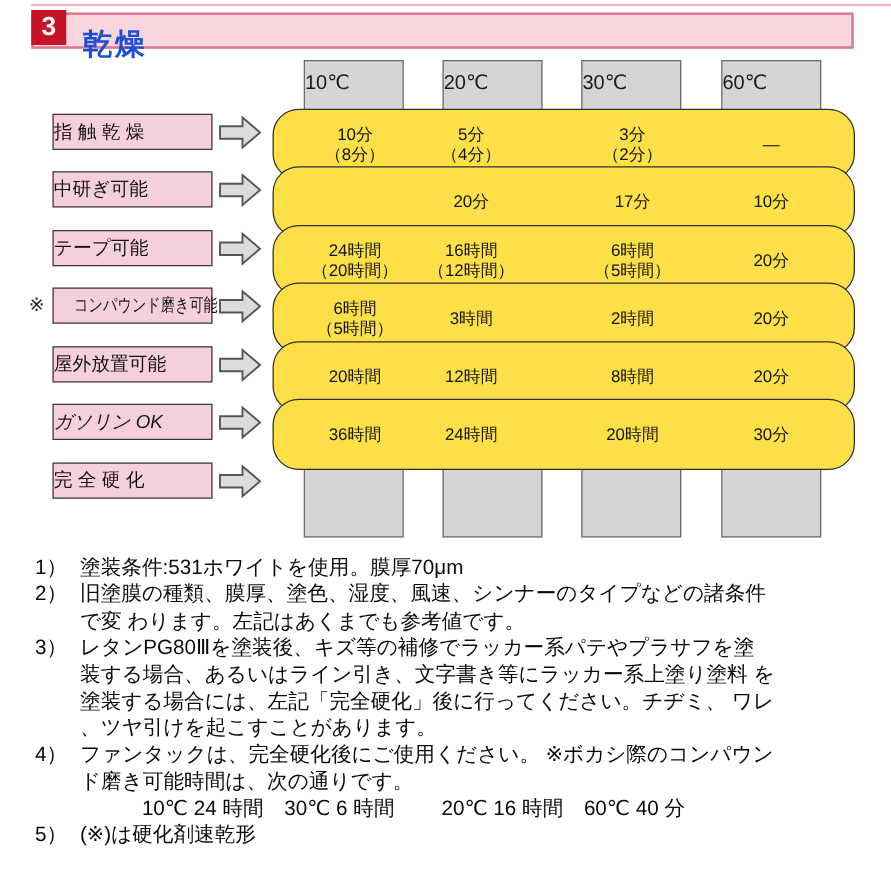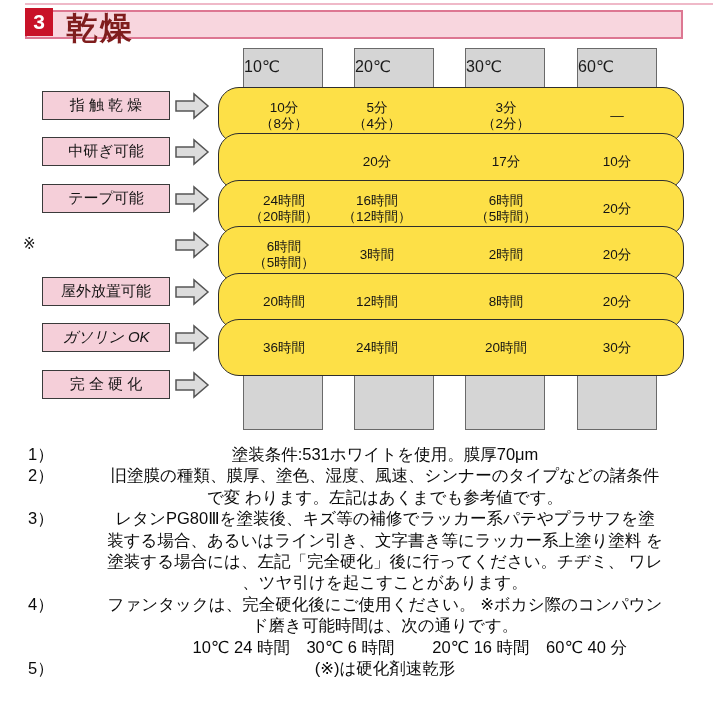--- a/index.html
+++ b/index.html
@@ -7,53 +7,53 @@
     position:relative;width:713px;height:713px;background:#ffffff;
     font-family:"Liberation Sans","DejaVu Sans",sans-serif;color:#111;
     overflow:hidden;
   }
   
   .top-line{position:absolute;left:25px;top:3px;width:688px;height:2px;background:#efb9c8;}
   .banner{position:absolute;left:25px;top:10px;width:654px;height:25px;
     background:#f8d6de;border:2px solid #dd7792;}
   .secnum{position:absolute;left:25px;top:8px;width:28px;height:28px;background:#c81228;
     color:#fff;font-weight:bold;font-size:21px;text-align:center;line-height:28px;z-index:3;}
-  .sectitle{position:absolute;left:66px;top:7px;font-size:32px;font-weight:bold;
-    letter-spacing:2px;z-index:3;color:#7f1d1d;}
+  .sectitle{position:absolute;left:66px;top:19px;font-size:24px;font-weight:bold;
+    letter-spacing:2px;z-index:3;color:#1d4ed8;}
   
   .strip{position:absolute;top:48px;height:382px;width:80px;background:#d5d5d5;
     border:1px solid #6a6a6a;box-sizing:border-box;z-index:1;}
   .strip .temp{width:100%;height:36px;line-height:36px;text-align:left;
     font-size:16px;color:#1a1a1a;}
   .s1{left:243px;} .s2{left:354px;} .s3{left:465px;} .s4{left:577px;}
   .pill{position:absolute;left:218px;width:466px;height:57px;background:#fde047;
     border:1.6px solid #2e2e2e;border-radius:21px;box-sizing:border-box;z-index:2;}
   .cell{position:absolute;top:50%;transform:translateY(-50%);width:110px;text-align:center;
     font-size:13.5px;line-height:1.2;white-space:pre-line;color:#141414;}
   .c1{left:10px;} .c2{left:103px;} .c3{left:232px;} .c4{left:343px;}
   .rowlabel{position:absolute;left:42px;width:128px;height:29px;background:#f5cfd9;
     border:1.2px solid #3a3a3a;box-sizing:border-box;z-index:2;
-    display:flex;align-items:center;justify-content:center;font-size:15px;color:#141414;}
+    display:flex;align-items:center;justify-content:flex-start;font-size:15px;color:#141414;}
   .rowlabel .condensed{transform:scaleX(0.78);white-space:nowrap;font-size:14.5px;}
   .arrow{position:absolute;left:174px;width:36px;height:28px;z-index:2;}
   .mark{position:absolute;left:23px;font-size:15px;color:#222;z-index:2;}
   
   .r1p{top:87px;}   .r1l{top:91px;}   .r1a{top:92px;}
   .r2p{top:133px;}  .r2l{top:137px;}  .r2a{top:138px;}
   .r3p{top:180px;}  .r3l{top:184px;}  .r3a{top:185px;}
   .r4p{top:226px;}  .r4l{top:230px;}  .r4a{top:231px;}  .r4m{top:235px;}
   .r5p{top:273px;}  .r5l{top:277px;}  .r5a{top:278px;}
   .r6p{top:319px;}  .r6l{top:323px;font-style:italic;}  .r6a{top:324px;}
   .r7p{top:366px;}  .r7l{top:370px;}  .r7a{top:371px;}
   
   .notes{position:absolute;left:28px;top:444px;width:678px;font-size:16.5px;
     line-height:21.4px;color:#0a0a0a;}
   .note{display:flex;align-items:flex-start;}
   .note .num{flex:0 0 36px;}
-  .note .body{flex:1;white-space:pre-wrap;text-align:center;}
+  .note .body{flex:1;white-space:pre-wrap;}
 </style>
 </head>
 <body>
 
 <div class="page">
 
   <div class="top-line"></div>
   <div class="banner"></div>
   <div class="secnum">3</div>
   <div class="sectitle">乾燥</div>
@@ -109,20 +109,23 @@
     <span class="cell c1">24時間
 （20時間）</span>
     <span class="cell c2">16時間
 （12時間）</span>
     <span class="cell c3">6時間
 （5時間）</span>
     <span class="cell c4">20分</span>
   </div>
 
   <div class="mark r4m">※</div>
+  <div class="rowlabel r4l">
+      <span class="condensed">コンパウンド磨き可能</span>
+    </div>
   <svg class="arrow r4a" viewBox="0 0 36 28">
       <polygon points="2,9 20,9 20,2 34,14 20,26 20,19 2,19" fill="#dcdcdc" stroke="#555" stroke-width="1.5"></polygon>
     </svg>
   <div class="pill r4p">
     <span class="cell c1">6時間
 （5時間）</span>
     <span class="cell c2">3時間</span>
     <span class="cell c3">2時間</span>
     <span class="cell c4">20分</span>
   </div>

